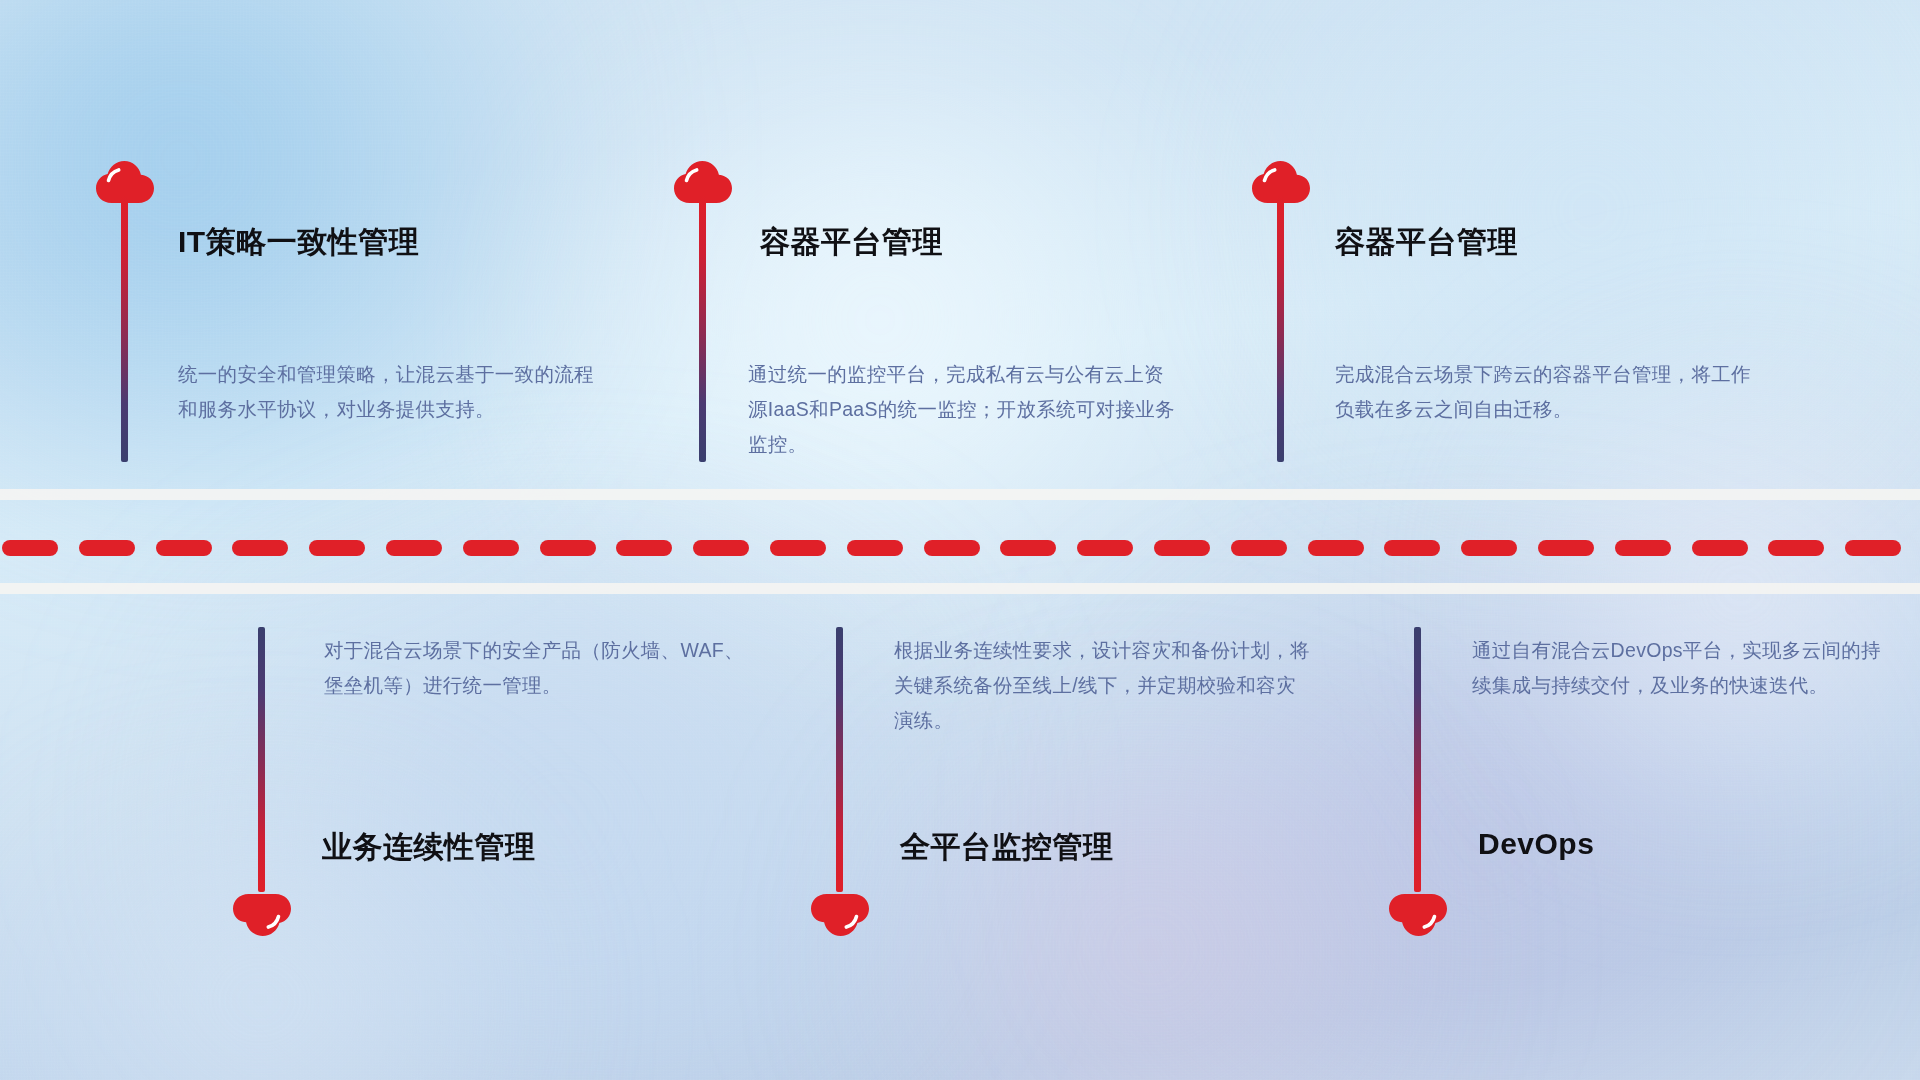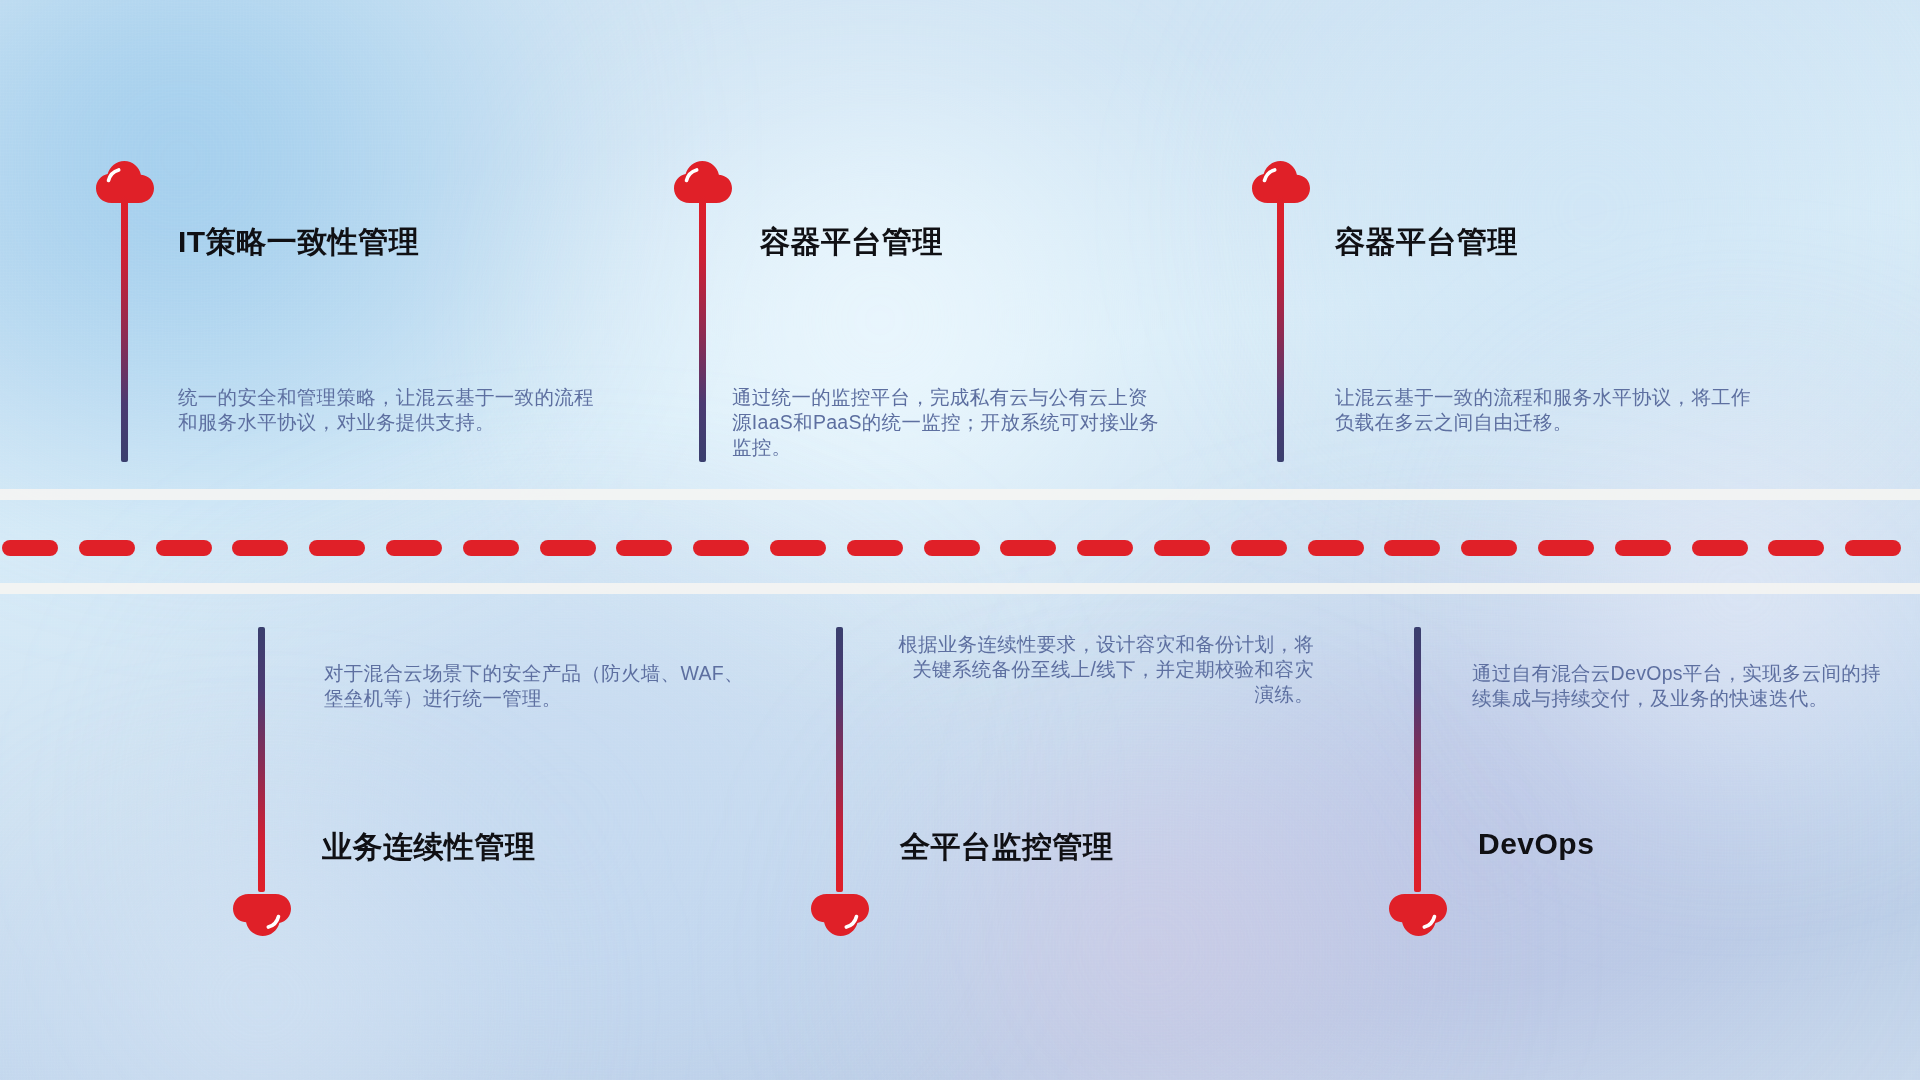--- a/index.html
+++ b/index.html
@@ -122,25 +122,24 @@
     position: absolute;
     font-size: 30px;
     font-weight: 700;
     color: #101014;
     letter-spacing: 0.5px;
     white-space: nowrap;
   }
   .body-text {
     position: absolute;
     font-size: 19.5px;
-    line-height: 25px;
+    line-height: 35px;
     color: #5d6fa0;
     width: 340px;
     letter-spacing: 0.3px;
-    margin-top: 28px;
   }
 </style>
 </head>
 <body>
 
 <div id="stage">
 
   <div class="bg-base"></div>
   <div class="bg-blob blob-a"></div>
   <div class="bg-blob blob-b"></div>
@@ -196,52 +195,52 @@
 
   <div class="col">
     <div class="cloud" style="left:672px; top:160px;">
       <svg viewBox="0 0 62 44" xmlns="http://www.w3.org/2000/svg">
         <path d="M17.5 43C8.4 43 2 36.6 2 28.3c0-7.1 4.9-12.9 11.6-14.2C15.6 6.6 22.3 1 30.3 1c8.2 0 15 5.9 16.6 13.7C55 15.4 60 21.1 60 28.3 60 36.6 53.6 43 44.5 43z" fill="#e02028"></path>
         <path d="M14.5 20.5c1.3-5.2 5.2-9.2 10.2-10.6" stroke="#ffffff" stroke-width="3.6" stroke-linecap="round" fill="none"></path>
       </svg>
     </div>
     <div class="stem down" style="left:699px; top:196px; height:266px;"></div>
     <div class="heading" style="left:760px; top:222px;">容器平台管理</div>
-    <div class="body-text" style="left:732px; top:357px; width:430px;">通过统一的监控平台，完成私有云与公有云上资源IaaS和PaaS的统一监控；开放系统可对接业务监控。</div>
+    <div class="body-text" style="left:748px; top:357px; width:430px;">通过统一的监控平台，完成私有云与公有云上资源IaaS和PaaS的统一监控；开放系统可对接业务监控。</div>
   </div>
 
   <div class="col">
     <div class="cloud" style="left:1250px; top:160px;">
       <svg viewBox="0 0 62 44" xmlns="http://www.w3.org/2000/svg">
         <path d="M17.5 43C8.4 43 2 36.6 2 28.3c0-7.1 4.9-12.9 11.6-14.2C15.6 6.6 22.3 1 30.3 1c8.2 0 15 5.9 16.6 13.7C55 15.4 60 21.1 60 28.3 60 36.6 53.6 43 44.5 43z" fill="#e02028"></path>
         <path d="M14.5 20.5c1.3-5.2 5.2-9.2 10.2-10.6" stroke="#ffffff" stroke-width="3.6" stroke-linecap="round" fill="none"></path>
       </svg>
     </div>
     <div class="stem down" style="left:1277px; top:196px; height:266px;"></div>
     <div class="heading" style="left:1335px; top:222px;text-align:center;">容器平台管理</div>
-    <div class="body-text" style="left:1335px; top:357px; width:425px;">让混云基于一致的流程和服务水平协议，将工作负载在多云之间自由迁移。</div>
+    <div class="body-text" style="left:1335px; top:357px; width:425px;">完成混合云场景下跨云的容器平台管理，将工作负载在多云之间自由迁移。</div>
   </div>
 
   <div class="col">
     <div class="stem up" style="left:258px; top:627px; height:265px;"></div>
     <div class="body-text" style="left:324px; top:633px; width:420px;">对于混合云场景下的安全产品（防火墙、WAF、堡垒机等）进行统一管理。</div>
     <div class="heading" style="left:322px; top:827px;">业务连续性管理</div>
     <div class="cloud" style="left:231px; top:893px;">
       <svg viewBox="0 0 62 44" xmlns="http://www.w3.org/2000/svg">
         <g transform="translate(62,44) rotate(180)">
           <path d="M17.5 43C8.4 43 2 36.6 2 28.3c0-7.1 4.9-12.9 11.6-14.2C15.6 6.6 22.3 1 30.3 1c8.2 0 15 5.9 16.6 13.7C55 15.4 60 21.1 60 28.3 60 36.6 53.6 43 44.5 43z" fill="#e02028"></path>
           <path d="M14.5 20.5c1.3-5.2 5.2-9.2 10.2-10.6" stroke="#ffffff" stroke-width="3.6" stroke-linecap="round" fill="none"></path>
         </g>
       </svg>
     </div>
   </div>
 
   <div class="col">
     <div class="stem up" style="left:836px; top:627px; height:265px;"></div>
-    <div class="body-text" style="left:894px; top:604px; width:420px;text-align:right;">根据业务连续性要求，设计容灾和备份计划，将关键系统备份至线上/线下，并定期校验和容灾演练。</div>
+    <div class="body-text" style="left:894px; top:633px; width:420px;">根据业务连续性要求，设计容灾和备份计划，将关键系统备份至线上/线下，并定期校验和容灾演练。</div>
     <div class="heading" style="left:900px; top:827px;">全平台监控管理</div>
     <div class="cloud" style="left:809px; top:893px;">
       <svg viewBox="0 0 62 44" xmlns="http://www.w3.org/2000/svg">
         <g transform="translate(62,44) rotate(180)">
           <path d="M17.5 43C8.4 43 2 36.6 2 28.3c0-7.1 4.9-12.9 11.6-14.2C15.6 6.6 22.3 1 30.3 1c8.2 0 15 5.9 16.6 13.7C55 15.4 60 21.1 60 28.3 60 36.6 53.6 43 44.5 43z" fill="#e02028"></path>
           <path d="M14.5 20.5c1.3-5.2 5.2-9.2 10.2-10.6" stroke="#ffffff" stroke-width="3.6" stroke-linecap="round" fill="none"></path>
         </g>
       </svg>
     </div>
   </div>

